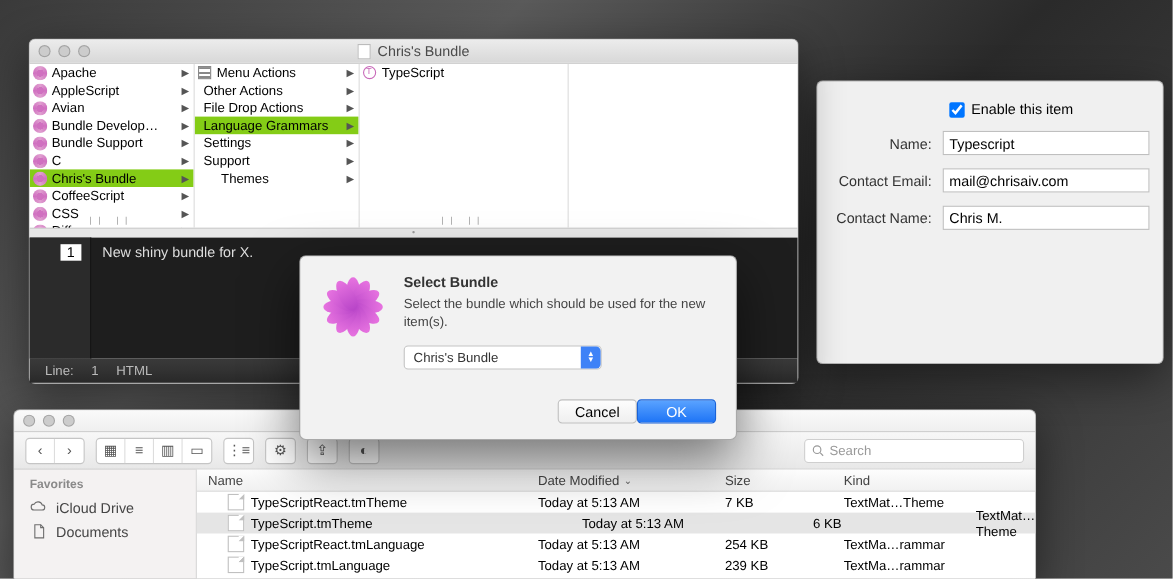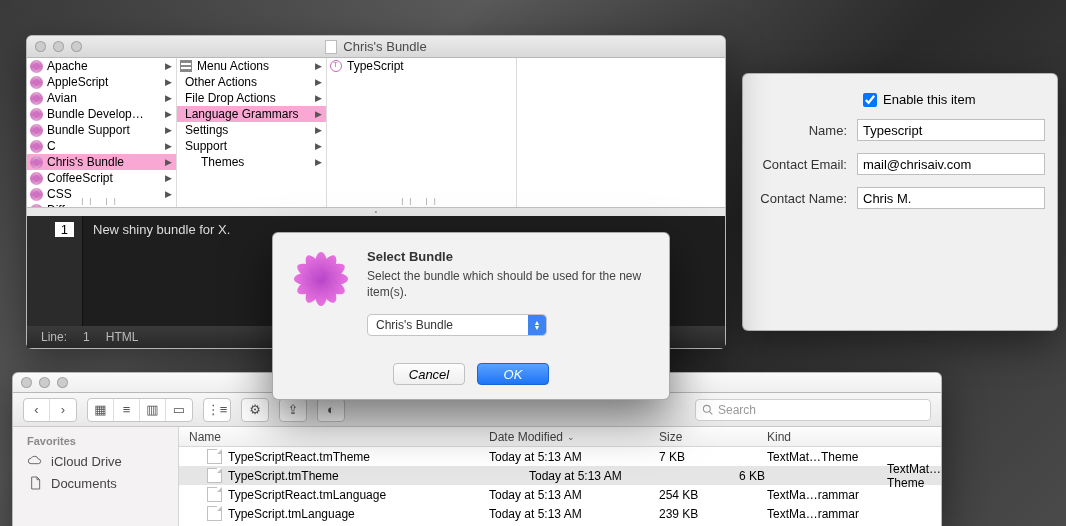--- a/index.html
+++ b/index.html
@@ -32,21 +32,21 @@
   
   #bundleWin { left: 26px; top: 35px; width: 700px; height: 314px; }
   #bundleWin .body { flex:1; display:flex; flex-direction:column; min-height:0; }
   .cols { display:flex; height:150px; background:#fff; border-bottom:1px solid #c0c0c0;}
   .col { border-right:1px solid #dcdcdc; overflow:hidden; font-size:12px; position:relative;}
   .col:last-child{border-right:none;}
   .col1{width:150px;} .col2{width:150px;} .col3{width:190px;} .col4{flex:1;}
   .lst { list-style:none; }
   .lst li { height:16px; padding:0 4px 0 20px; display:flex; align-items:center; white-space:nowrap; overflow:hidden; text-overflow:ellipsis; position:relative;}
   .lst li .arr { position:absolute; right:4px; font-size:9px; color:#555;}
-  .lst li.sel { background:#f9a8d4; }
+  .lst li.sel { background:#84cc16; }
   .lst li .bund-ic { position:absolute; left:3px; width:13px; height:13px; border-radius:50%;
     background: radial-gradient(circle at 50% 50%, #d070c0 0 35%, transparent 36%),
                 conic-gradient(#e0a0d0,#d070c0,#e0a0d0,#d070c0,#e0a0d0);
   }
   .lst li .menu-ic { position:absolute; left:3px; width:12px; height:12px; border:1px solid #888; background:linear-gradient(#888 0 2px,transparent 2px 4px,#888 4px 6px,transparent 6px 8px,#888 8px 10px,transparent 10px);}
   .lst li .ts-ic { position:absolute; left:3px; width:12px; height:12px; border-radius:50%; background:#fff; border:1px solid #c869b9; }
   .lst li .ts-ic::after{content:"T"; font-size:8px; color:#c869b9; position:absolute; left:2px; top:-1px;}
   .scroll-hint{position:absolute;bottom:2px;left:0;right:0;display:flex;justify-content:center;font-size:8px;color:#999;letter-spacing:6px;}
 
   .grabber { height:8px; background:#e8e8e8; text-align:center; font-size:8px; color:#999; line-height:8px;}
@@ -86,33 +86,33 @@
   .flower .core{position:absolute;left:50%;top:50%;width:10px;height:10px;background:#5a2560;border-radius:50%;transform:translate(-50%,-50%);}
   .dlg-txt{font-size:12px; color:#333;}
   .dlg-txt h3{font-size:13px; font-weight:bold; margin-bottom:4px;}
   .dlg-txt p{font-size:12px; color:#444; margin-bottom:14px; line-height:1.35;}
   .select{
     display:flex; align-items:center; width:180px; height:22px;
     background:#fff; border:1px solid #c4c4c4; border-radius:4px;
     font-size:12px; padding-left:8px; position:relative;
   }
   .select .caps{ position:absolute; right:0; top:0; bottom:0; width:18px; background:#3e82f7; border-radius:0 4px 4px 0; display:flex; flex-direction:column; align-items:center; justify-content:center; color:#fff; font-size:7px; line-height:5px;}
-  .dlg-btns{display:flex; justify-content:center; gap:12px;font-style:italic;}
+  .dlg-btns{display:flex; justify-content:flex-end; gap:0;}
   .btn{ min-width:72px; height:22px; border-radius:4px; font-size:13px; border:1px solid #c0c0c0;
         background:linear-gradient(#fdfdfd,#efefef); display:flex; align-items:center; justify-content:center;}
   .btn.primary{ background:linear-gradient(#5aa3ff,#1e74f6); color:#fff; border-color:#1a63d8;}
 
   
   #finderWin { left:12px; top:372px; width:930px; height:156px; border-radius:6px 6px 0 0;}
   #finderWin .titlebar{height:20px; background:linear-gradient(#fafafa,#efefef);}
   .tbar{ height:34px; background:linear-gradient(#f7f7f7,#e8e8e8); border-bottom:1px solid #c8c8c8; display:flex; align-items:center; padding:0 10px; gap:10px;}
   .seg{display:flex; border:1px solid #c5c5c5; border-radius:4px; background:#fff;}
   .seg span{width:26px; height:22px; display:flex; align-items:center; justify-content:center; font-size:13px; color:#555; border-right:1px solid #ddd;}
   .seg span:last-child{border-right:none;}
-  .searchf{margin-left:auto; width:236px; height:22px; border:1px solid #cfcfcf; border-radius:4px; background:#fff; display:flex; align-items:center; font-size:12px; color:#999; padding-left:6px; gap:5px;}
+  .searchf{margin-left:auto; width:200px; height:22px; border:1px solid #cfcfcf; border-radius:4px; background:#fff; display:flex; align-items:center; font-size:12px; color:#999; padding-left:6px; gap:5px;}
   .searchf svg{width:11px;height:11px;}
   .finder-body{display:flex; flex:1; min-height:0;}
   .sidebar{width:187px; background:#f4f2f2; border-right:1px solid #d4d4d4; padding:6px 0; font-size:13px;}
   .sidebar h4{font-size:11px; color:#8a8a8a; font-weight:600; padding:2px 14px 3px;}
   .sbi{display:flex; align-items:center; gap:8px; padding:3px 14px; color:#454545;}
   .sbi svg{width:16px;height:16px; stroke:#6d6d6d; fill:none; stroke-width:1.5;}
   .files{flex:1; background:#fff; font-size:12px;}
   .fh{display:flex; height:20px; background:linear-gradient(#fdfdfd,#f1f1f1); border-bottom:1px solid #d8d8d8; color:#444;}
   .c-name{flex:0 0 310px; padding-left:10px;} .c-date{flex:0 0 170px;} .c-size{flex:0 0 100px; text-align:right; padding-right:18px;} .c-kind{flex:1; padding-left:8px;}
   .fh>div,.frw>div{display:flex; align-items:center;}

